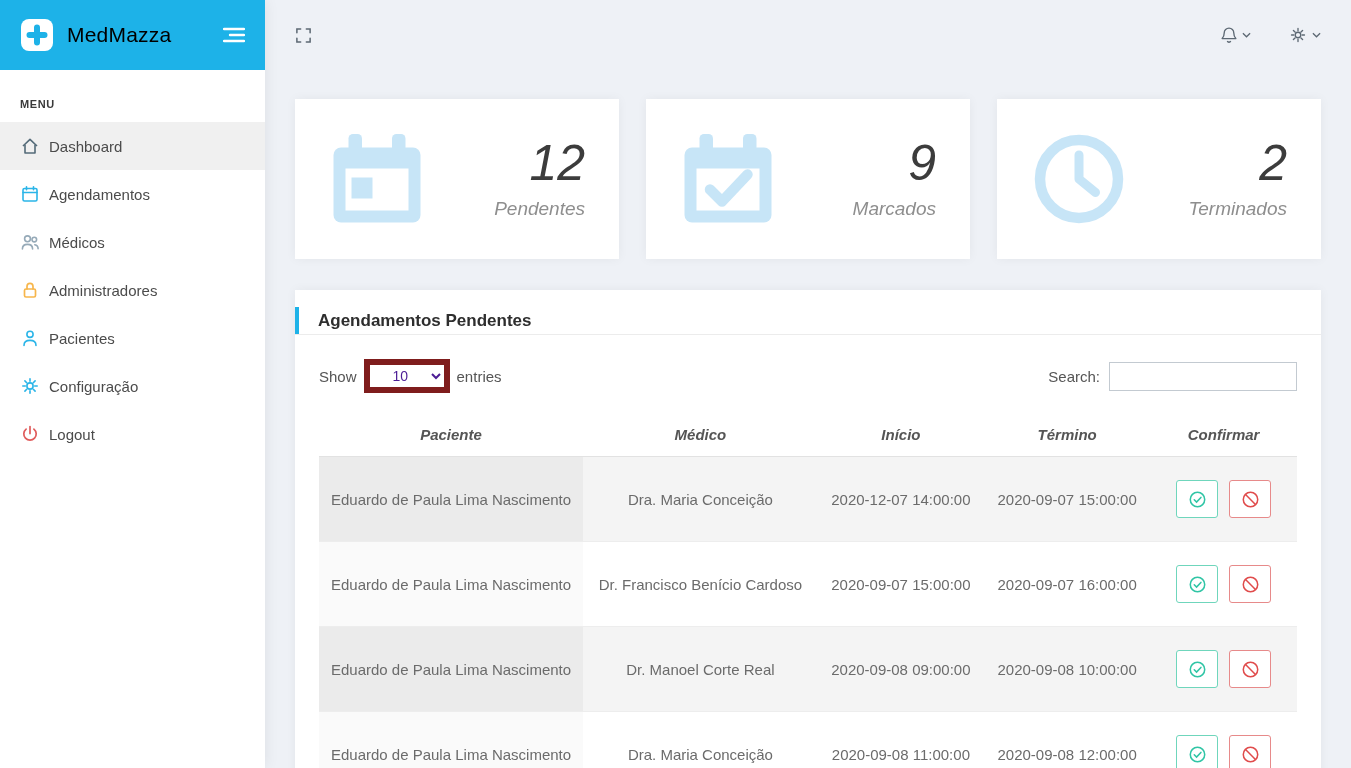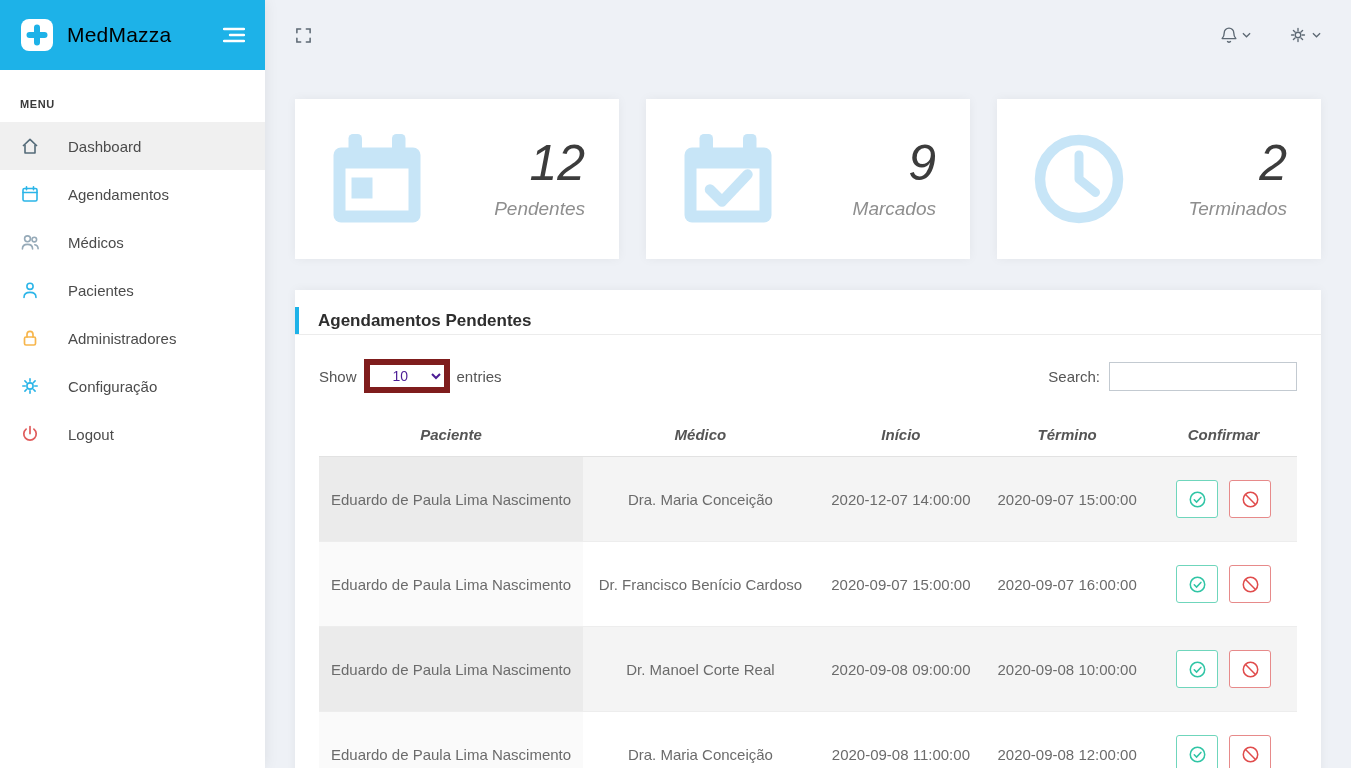--- a/index.html
+++ b/index.html
@@ -20,21 +20,21 @@
     display: flex; align-items: center; gap: 13px; padding: 0 20px;
   }
   .brand-logo { width: 34px; height: 34px; flex: 0 0 auto; }
   .brand-name { color: #000000; font-size: 21px; font-weight: 400; letter-spacing: .2px; }
   .brand-toggle { margin-left: auto; cursor: pointer; display: flex; align-items: center; }
   .menu-label {
     padding: 28px 20px 12px; font-size: 11px; font-weight: bold;
     color: #3a3a3a; letter-spacing: .6px;
   }
   .nav-item {
-    display: flex; align-items: center; gap: 28px;
+    display: flex; align-items: center; gap: 9px;
     padding: 14px 20px; font-size: 15px; color: #4b4b4b; cursor: pointer;
   }
   .nav-item.active { background: #f0f0f0; }
   .nav-item .nav-icon { width: 20px; height: 20px; display: flex; align-items: center; justify-content: center; flex: 0 0 auto; }
 
   
   .main { margin-left: 265px; height: 768px; }
   .topbar { height: 70px; display: flex; align-items: center; padding: 0 30px; }
   .topbar-right { margin-left: auto; display: flex; align-items: center; gap: 38px; }
   .top-icon { display: flex; align-items: center; gap: 5px; cursor: pointer; color: #5c6873; }
@@ -144,35 +144,35 @@
             <circle cx="7.5" cy="6.8" r="2.9"></circle>
             <path d="M2.4 17c0-3 2.2-4.6 5.1-4.6s5.1 1.6 5.1 4.6"></path>
             <circle cx="14.3" cy="7.6" r="2.3"></circle>
             <path d="M14.8 12.7c2.2.4 3.3 1.9 3.3 4.1"></path>
           </svg>
       </span>
       <span>Médicos</span>
     </div>
     <div class="nav-item">
       <span class="nav-icon">
+        <svg viewBox="0 0 20 20" width="20" height="20" fill="none" stroke="#f7b64c" stroke-width="1.7" stroke-linecap="round">
+            <rect x="4.5" y="9" width="11" height="8" rx="1.5"></rect>
+            <path d="M7 9V6.4a3 3 0 0 1 6 0V9"></path>
+          </svg>
+      </span>
+      <span>Administradores</span>
+    </div>
+    <div class="nav-item">
+      <span class="nav-icon">
         <svg viewBox="0 0 20 20" width="20" height="20" fill="none" stroke="#2bb5e8" stroke-width="1.6" stroke-linecap="round">
             <circle cx="10" cy="6.3" r="3.1"></circle>
             <path d="M4 17.4c0-3.4 2.6-5 6-5s6 1.6 6 5"></path>
           </svg>
       </span>
       <span>Pacientes</span>
-    </div>
-    <div class="nav-item">
-      <span class="nav-icon">
-        <svg viewBox="0 0 20 20" width="20" height="20" fill="none" stroke="#f7b64c" stroke-width="1.7" stroke-linecap="round">
-            <rect x="4.5" y="9" width="11" height="8" rx="1.5"></rect>
-            <path d="M7 9V6.4a3 3 0 0 1 6 0V9"></path>
-          </svg>
-      </span>
-      <span>Administradores</span>
     </div>
     <div class="nav-item">
       <span class="nav-icon">
         <svg viewBox="0 0 20 20" width="20" height="20" fill="none" stroke="#2bb5e8" stroke-width="1.6" stroke-linecap="round">
             <circle cx="10" cy="10" r="3.1"></circle>
             <path d="M10 2.8v2.5M10 14.7v2.5M2.8 10h2.5M14.7 10h2.5M4.9 4.9l1.8 1.8M13.3 13.3l1.8 1.8M15.1 4.9l-1.8 1.8M6.7 13.3l-1.8 1.8"></path>
           </svg>
       </span>
       <span>Configuração</span>
     </div>

